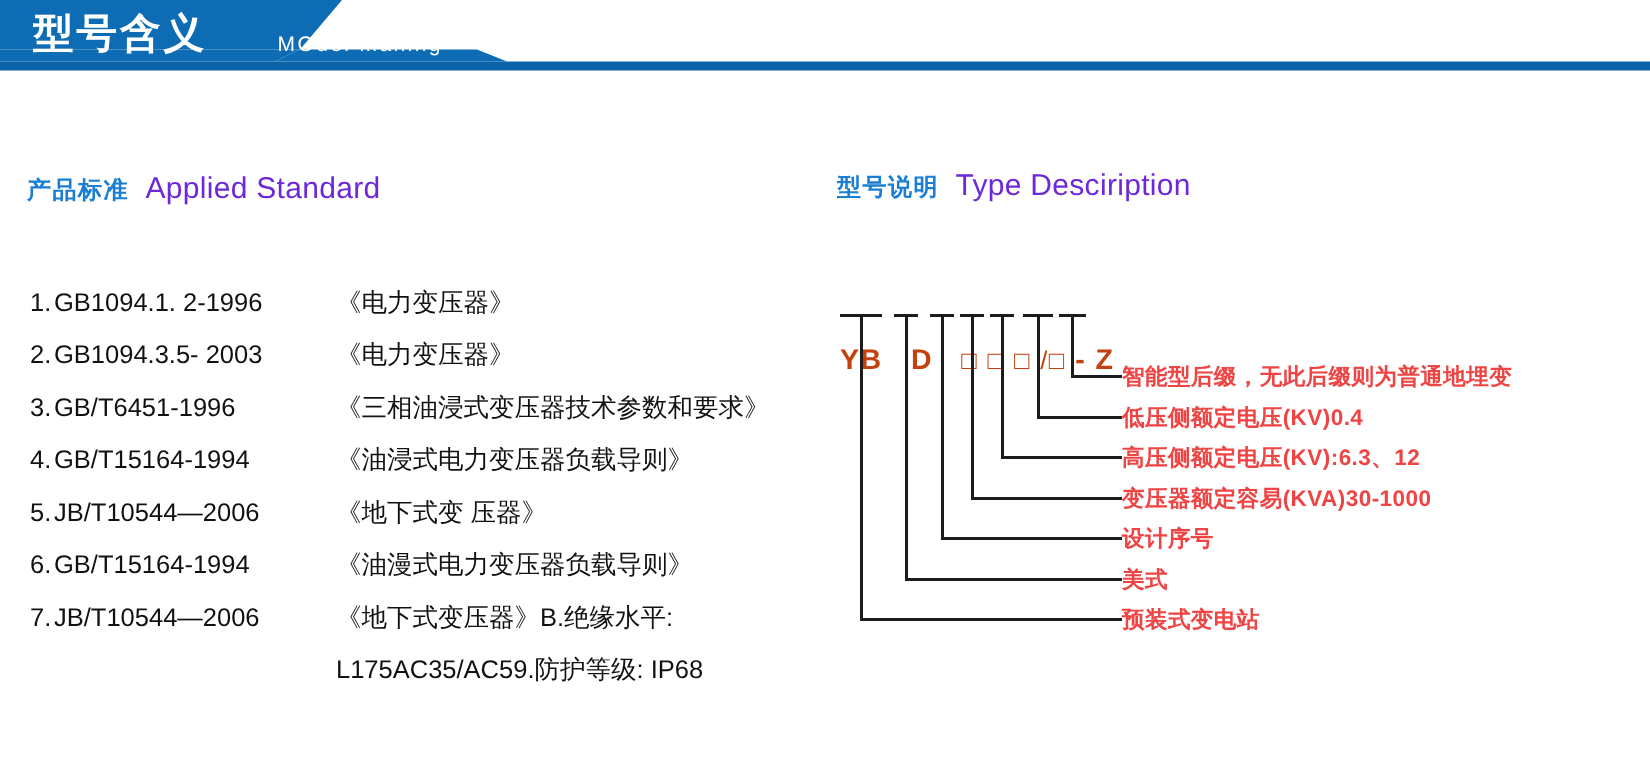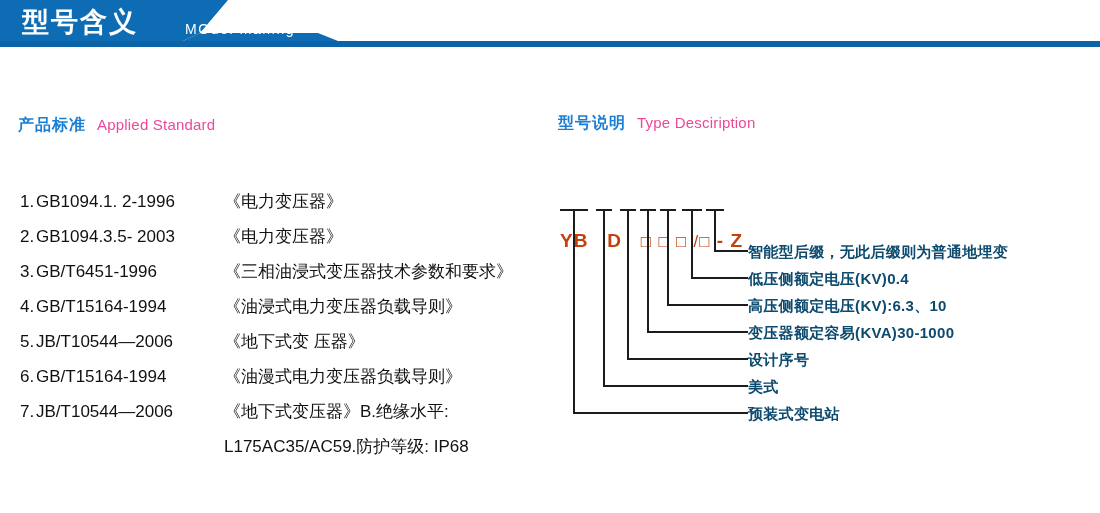--- a/index.html
+++ b/index.html
@@ -58,23 +58,23 @@
     white-space: nowrap;
   }
   .sec-head .cn {
     font-size: 16px;
     font-weight: 700;
     color: #1a7fd4;
     letter-spacing: 1px;
     vertical-align: baseline;
   }
   .sec-head .en {
-    font-size: 15px;
+    font-size: 20px;
     font-weight: 400;
-    color: #ec4899;
+    color: #6d28d9;
     margin-left: 11px;
     letter-spacing: 0.2px;
     vertical-align: baseline;
   }
   #std-head { left: 18px; top: 115px; }
   #type-head { left: 558px; top: 113px; }
 
   
   .std-list {
     position: absolute;
@@ -143,21 +143,21 @@
   .type-labels {
     position: absolute;
     left: 196px;
     top: 52px;
     width: 352px;
   }
   .type-label {
     height: 27px;
     font-size: 15px;
     font-weight: 700;
-    color: #0c4a6e;
+    color: #ef4444;
     white-space: nowrap;
     line-height: 27px;
     letter-spacing: 0.3px;
   }
 </style>
 </head>
 <body>
 
 <div class="banner">
   <svg class="banner-shape" viewBox="0 0 1100 50" preserveAspectRatio="none">
@@ -251,19 +251,19 @@
       <path d="M 96  24 L 96  146 L 196 146"></path>
       <path d="M 76  24 L 76  173 L 196 173"></path>
       <path d="M 52  24 L 52  200 L 196 200"></path>
       <path d="M 22  24 L 22  227 L 196 227"></path>
     </g>
   </svg>
 
   <div class="type-labels">
     <div class="type-label">智能型后缀，无此后缀则为普通地埋变</div>
     <div class="type-label">低压侧额定电压(KV)0.4</div>
-    <div class="type-label">高压侧额定电压(KV):6.3、10</div>
+    <div class="type-label">高压侧额定电压(KV):6.3、12</div>
     <div class="type-label">变压器额定容易(KVA)30-1000</div>
     <div class="type-label">设计序号</div>
     <div class="type-label">美式</div>
     <div class="type-label">预装式变电站</div>
   </div>
 </div>
 
 </body></html>

